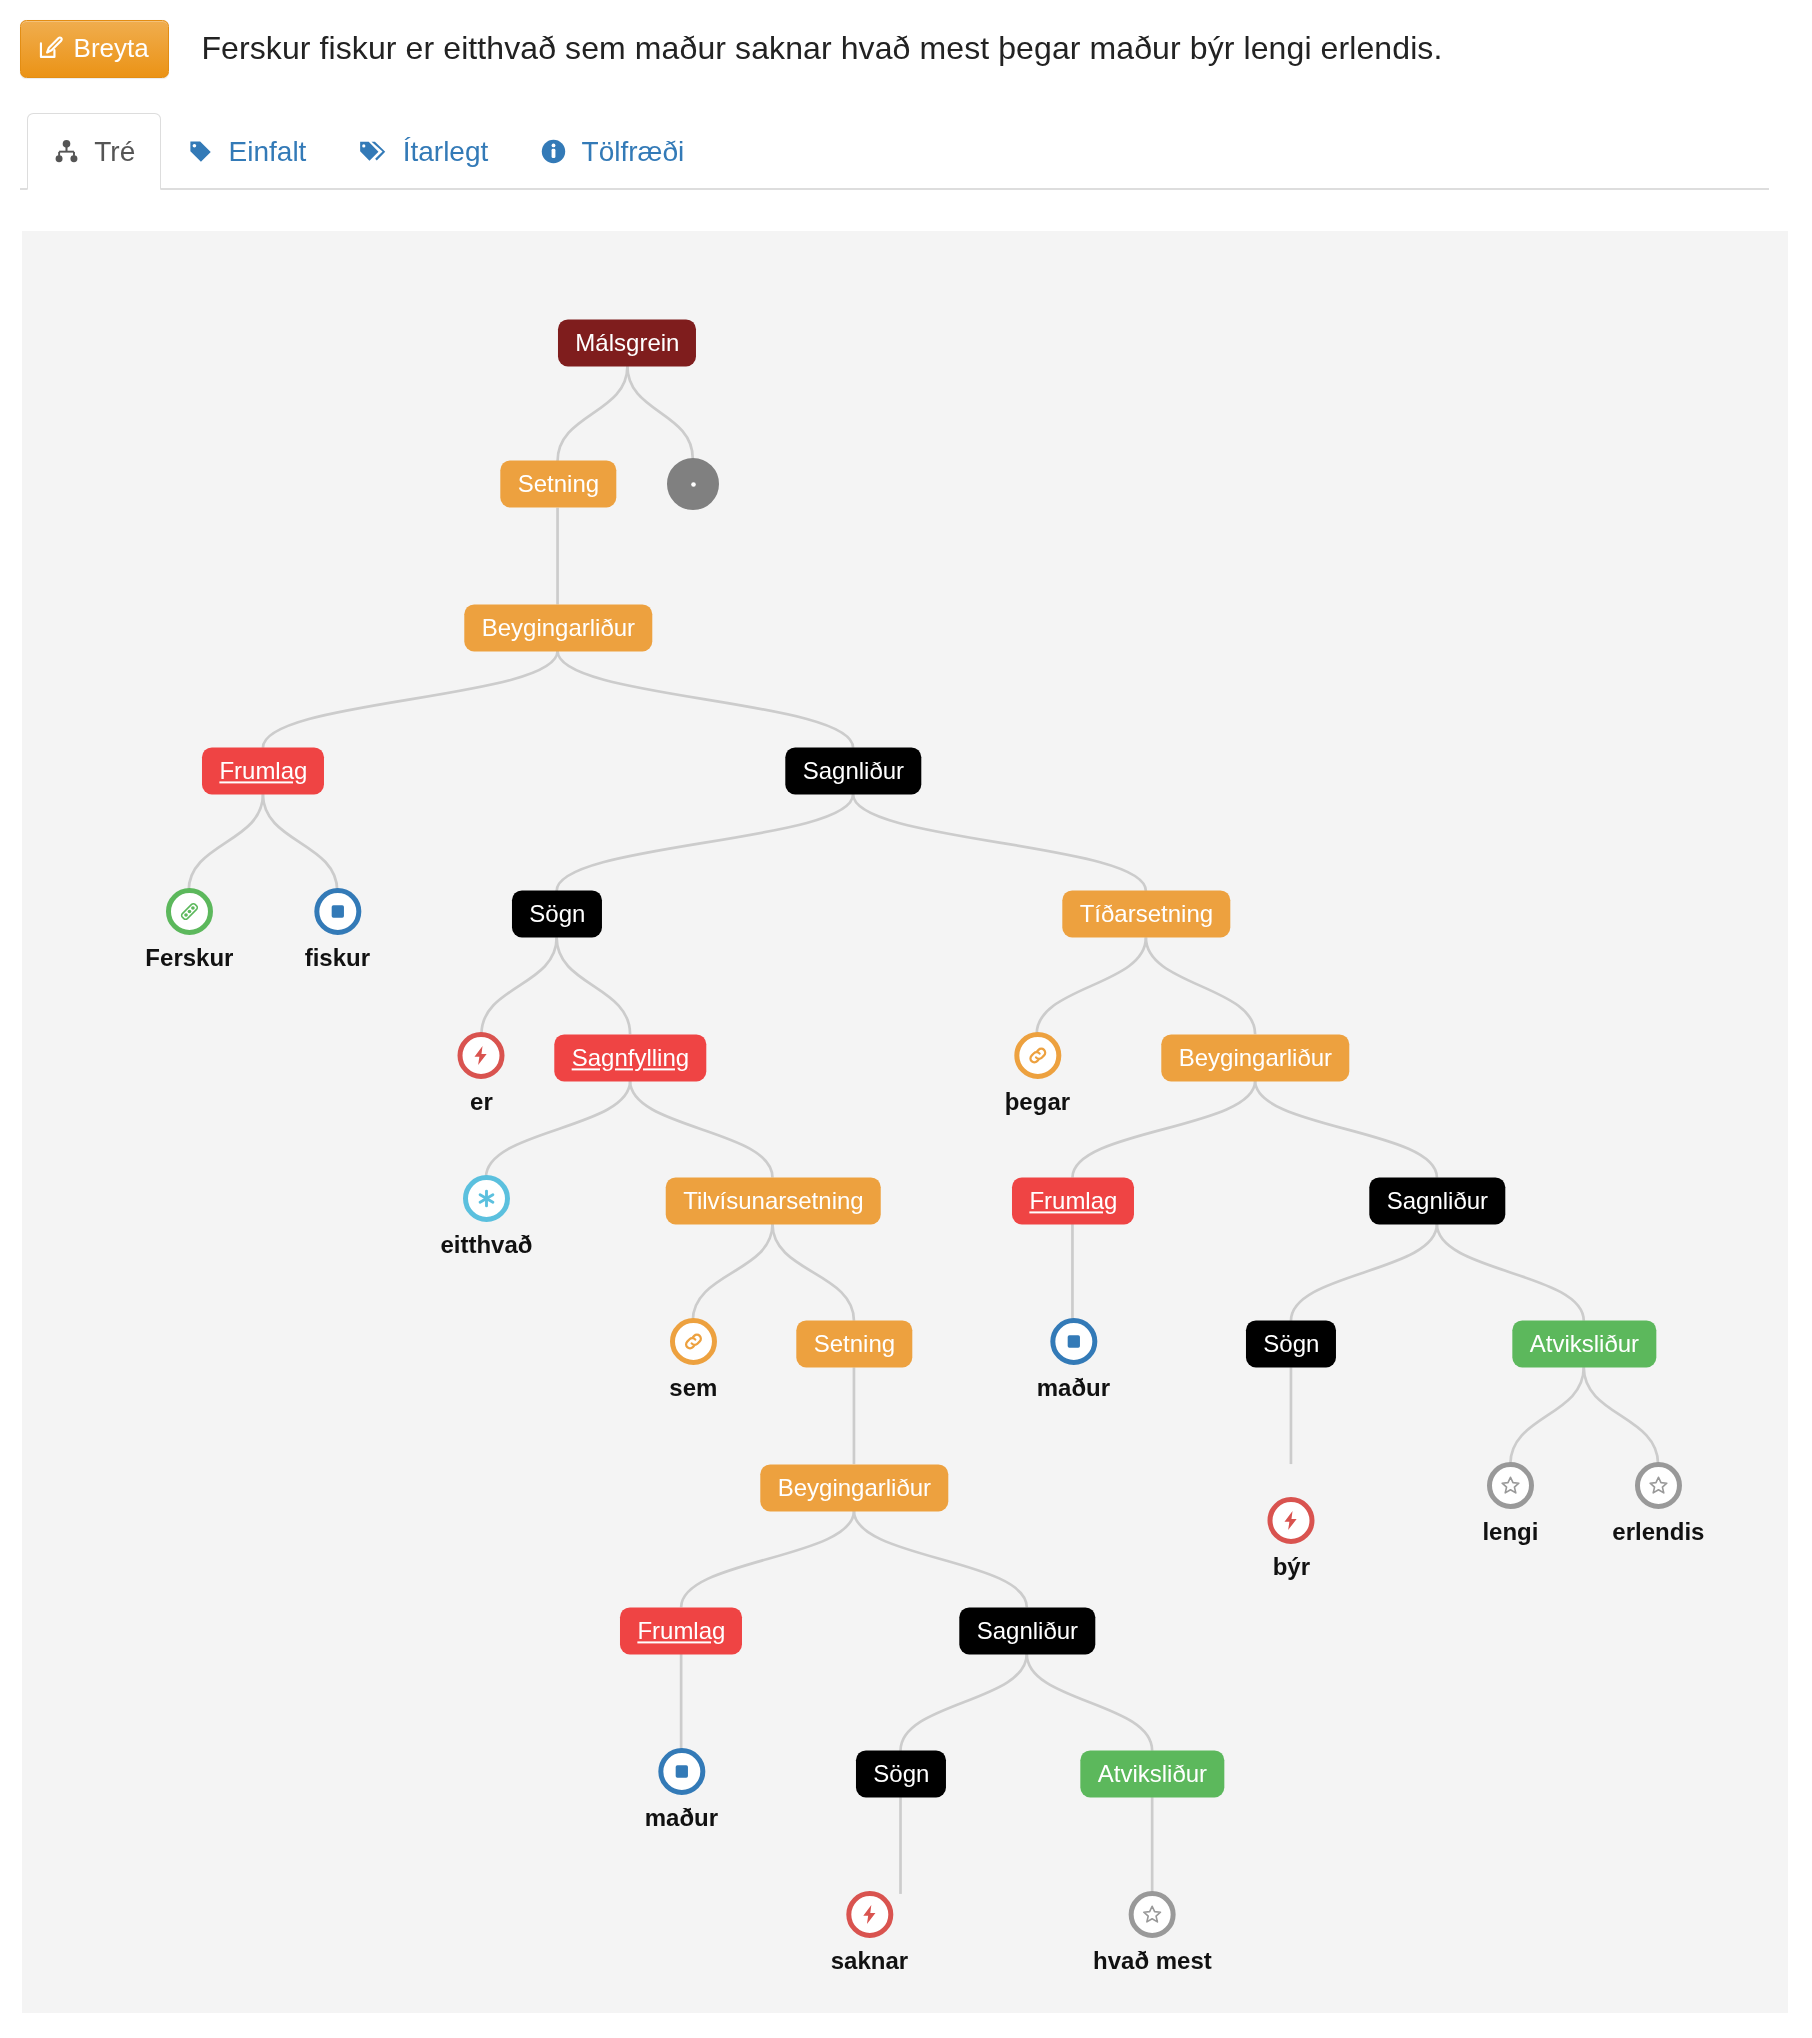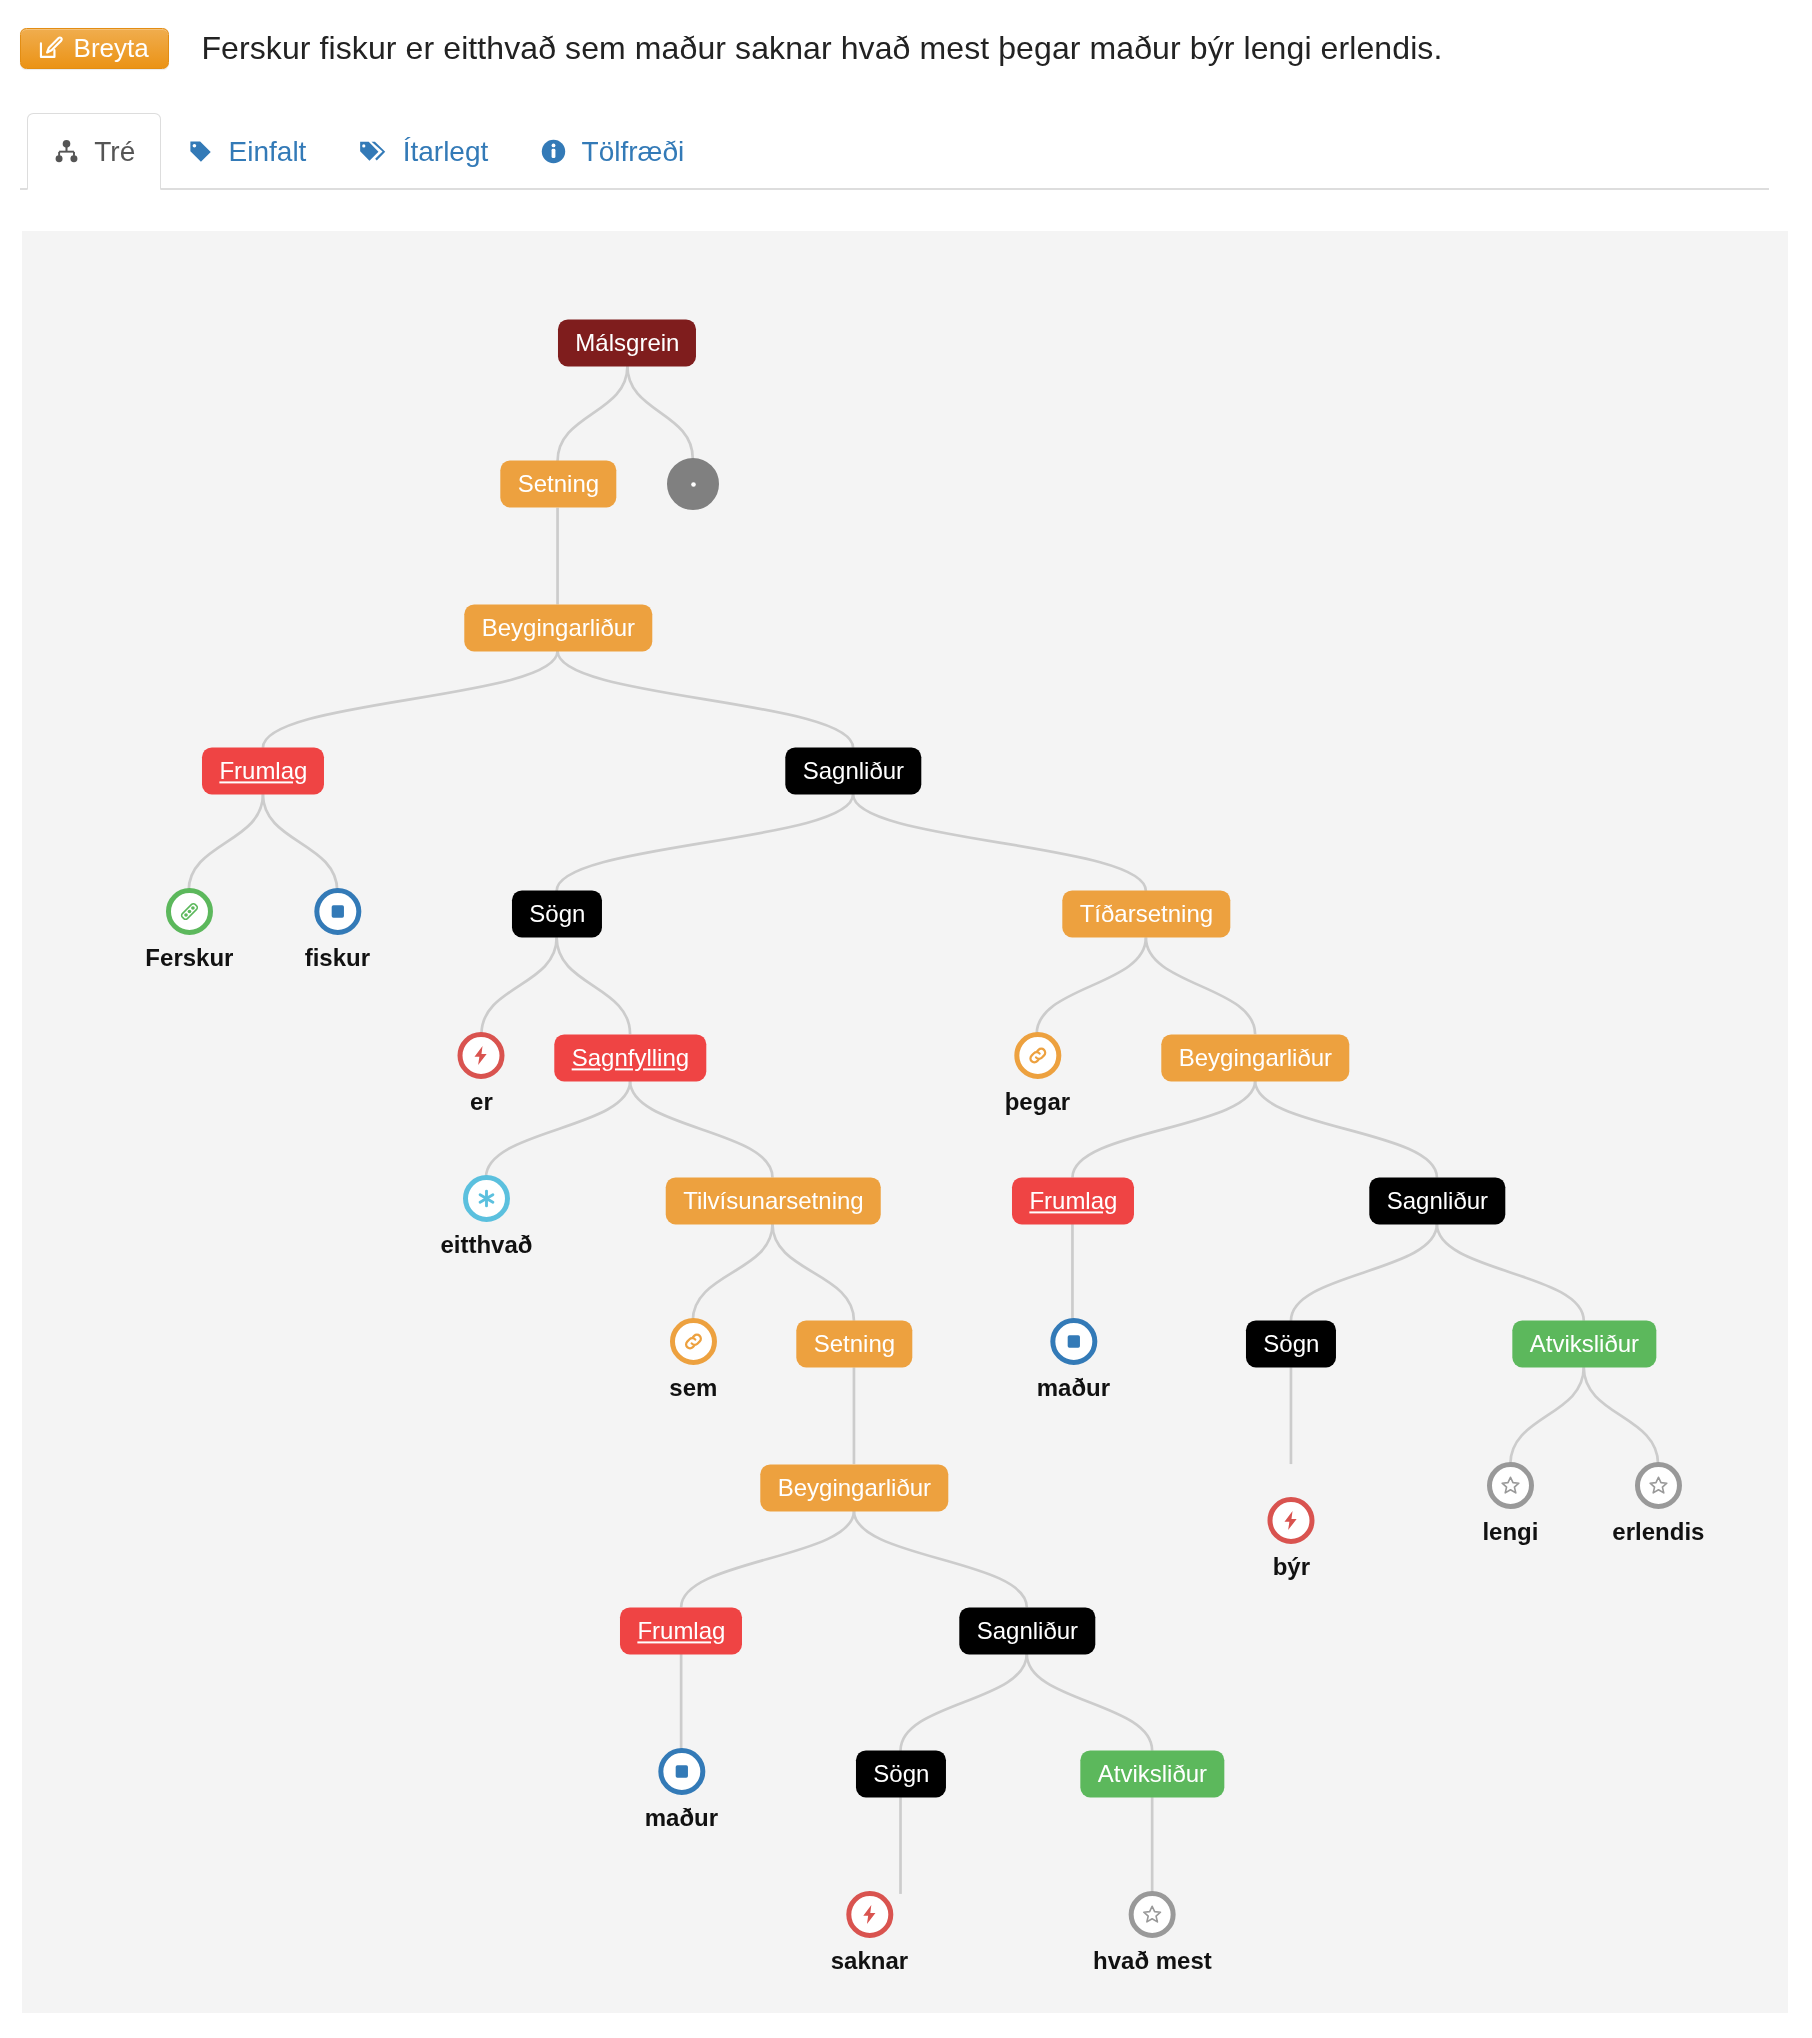--- a/index.html
+++ b/index.html
@@ -13,21 +13,21 @@
 
   
   #header {
     position: absolute;
     left: 0; top: 0;
     width: 1813px; height: 97px;
     display: flex; align-items: center;
   }
   #edit-button {
     margin-left: 19.7px;
-    height: 41px;
+    height: 58px;
     padding: 0 19.7px 0 16px;
     display: flex; align-items: center; gap: 9.9px;
     background: linear-gradient(to bottom, #f0ad4e 0%, #eb9316 100%);
     border: 0.9px solid #e38d13;
     border-radius: 6.3px;
     color: #ffffff;
     font-size: 26px;
     cursor: pointer;
     box-shadow: inset 0 0.9px 0 rgba(255,255,255,.25), 0 0.9px 0.9px rgba(0,0,0,.08);
     white-space: nowrap;

